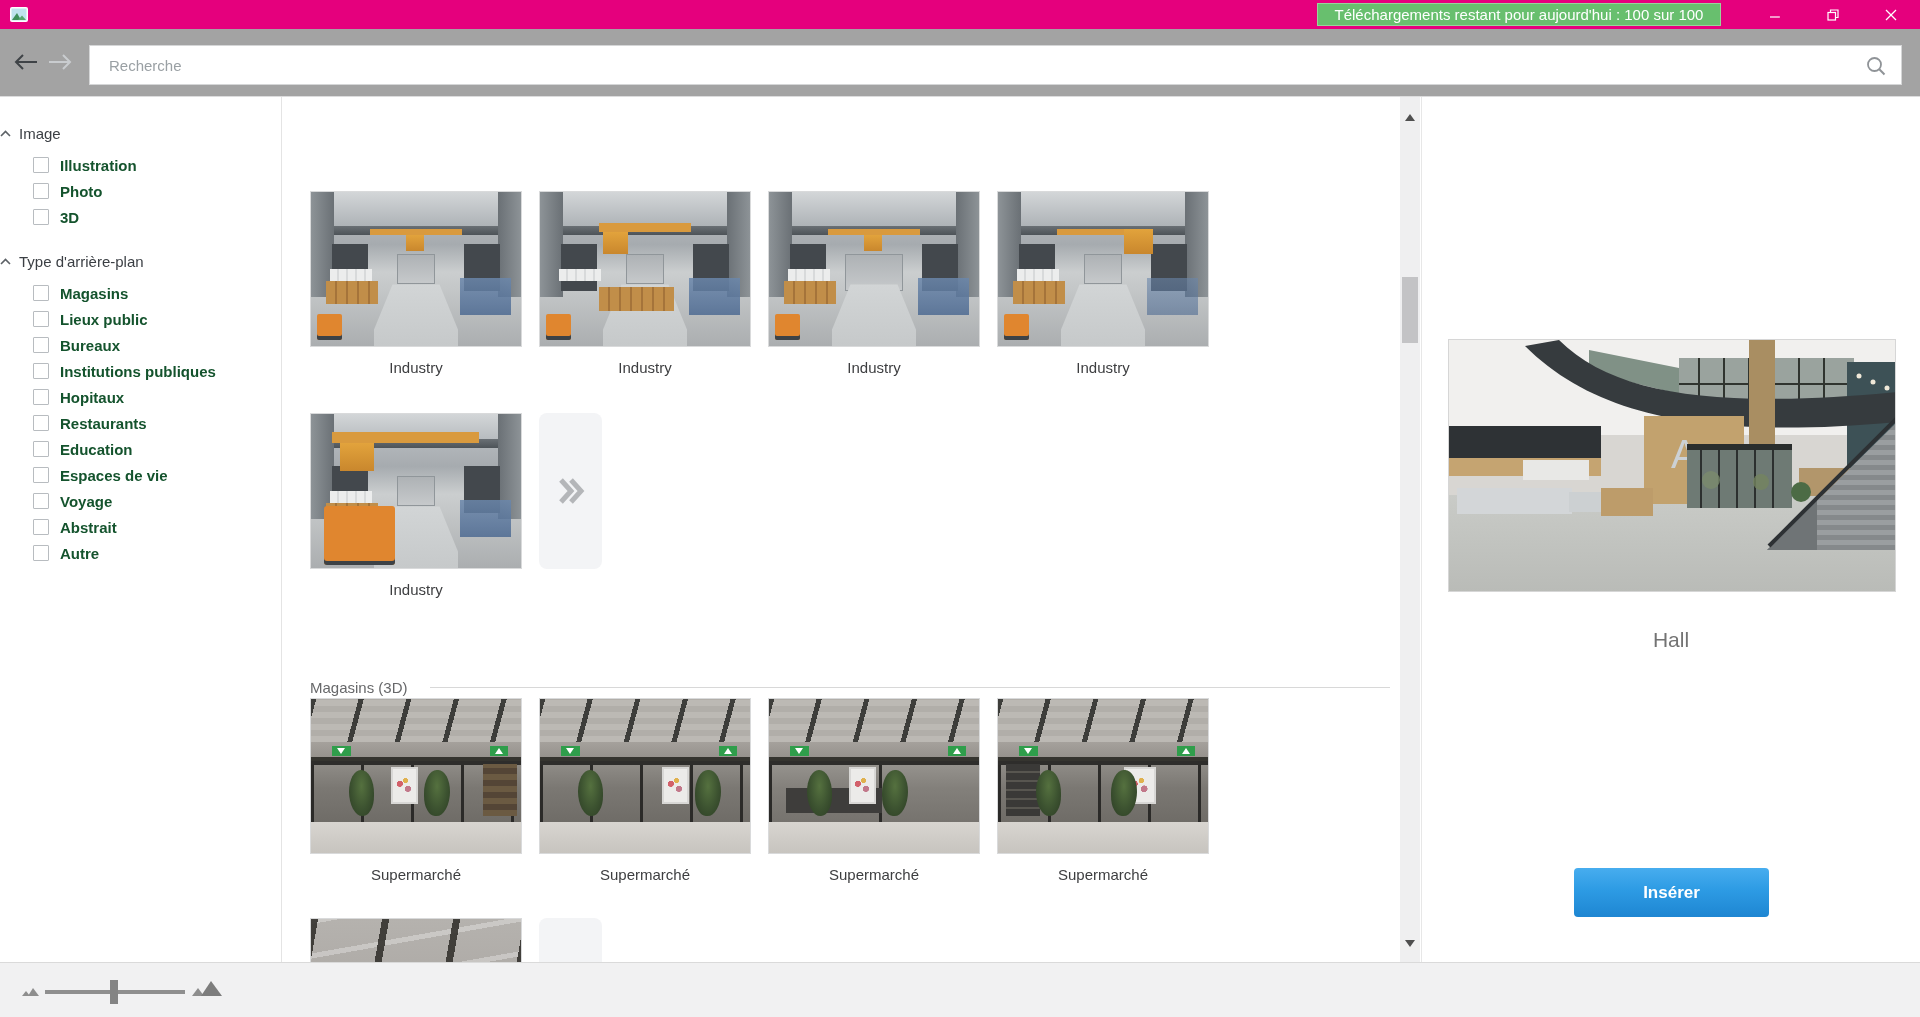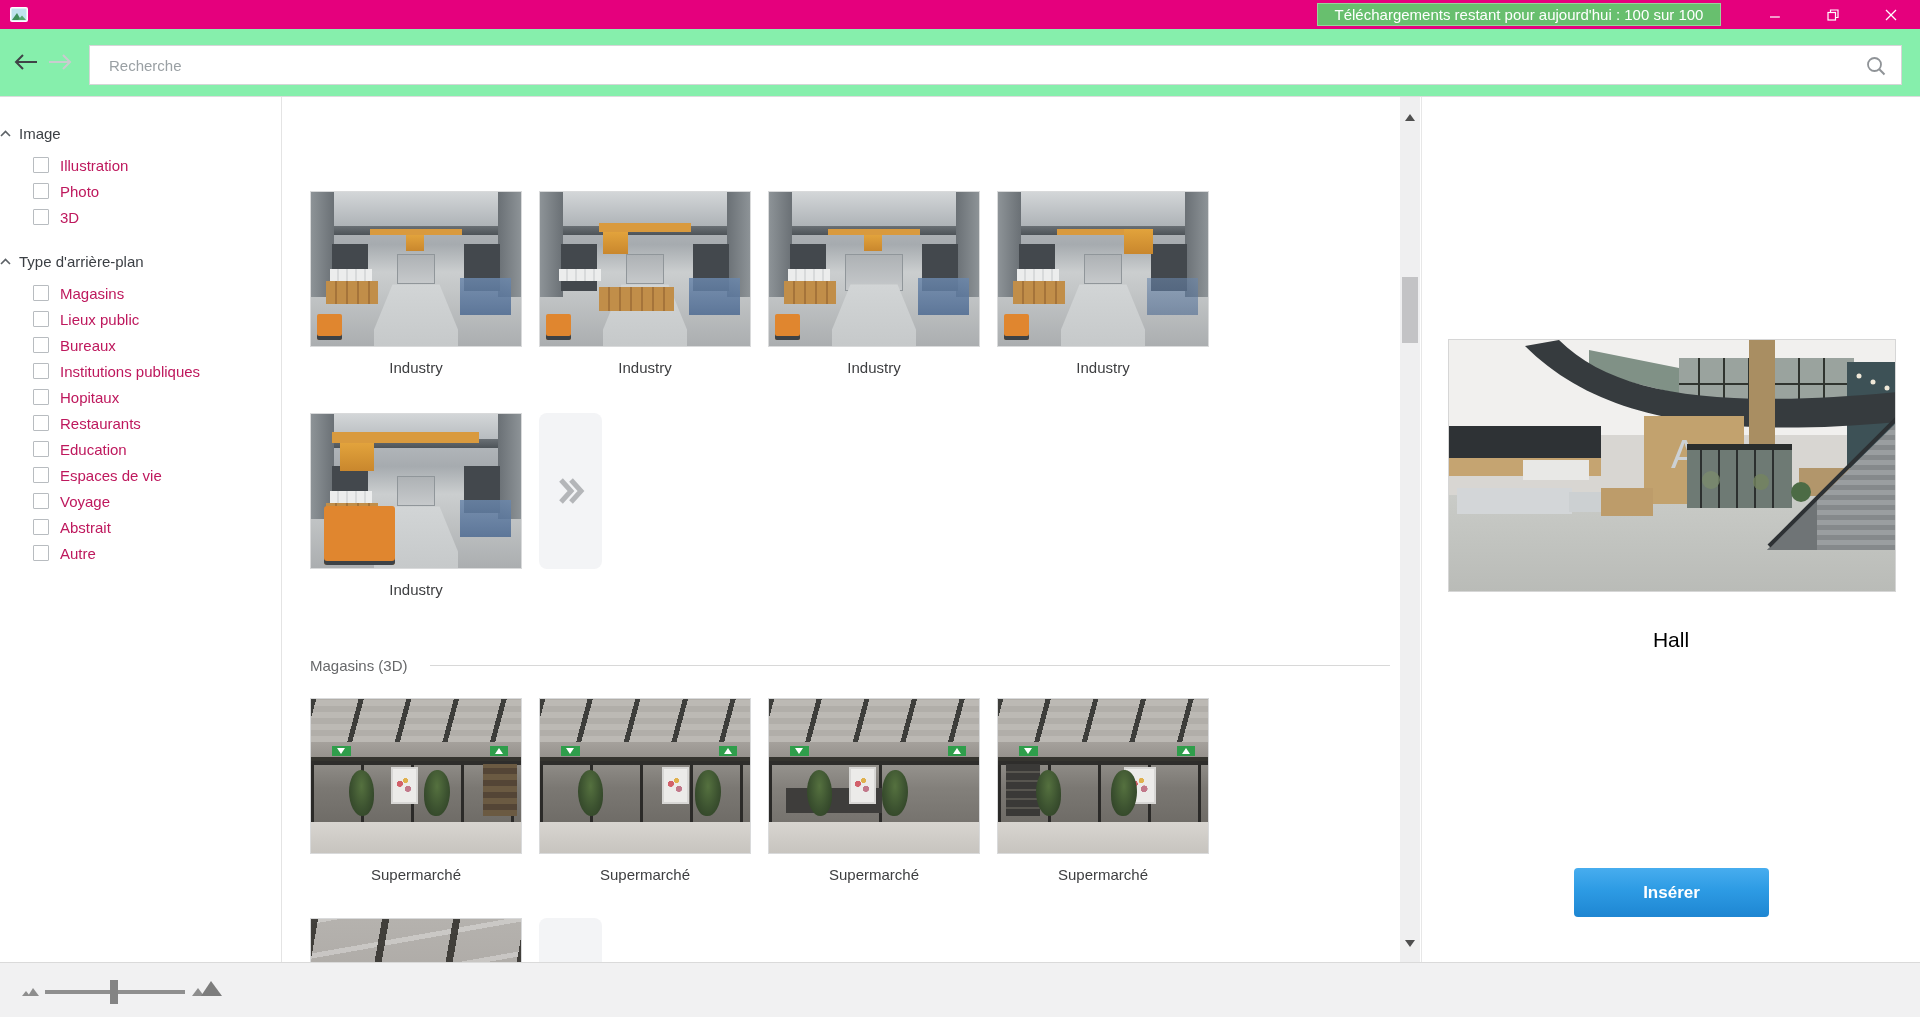--- a/index.html
+++ b/index.html
@@ -10,39 +10,39 @@
   
   .titlebar { position:absolute; top:0; left:0; right:0; height:29px; background:#E5007D; display:flex; align-items:center; }
   .app-icon { position:absolute; left:10px; top:7px; width:18px; height:15px; }
   .win-title { position:absolute; left:35px; top:0; line-height:29px; color:#fff; font-size:13px; white-space:nowrap; }
   .dl-badge { position:absolute; left:1317px; top:3px; width:404px; height:23px; line-height:21px;
               background:#68BF6E; border:1px solid #98d49c; color:#fff; font-size:15px; text-align:center; white-space:nowrap; }
   .win-controls { position:absolute; right:0; top:0; height:29px; display:flex; }
   .win-btn { width:58px; height:29px; display:flex; align-items:center; justify-content:center; }
 
   
-  .toolbar { position:absolute; top:29px; left:0; right:0; height:68px; background:#86efac; border-bottom:1px solid #dcdcdd; }
+  .toolbar { position:absolute; top:29px; left:0; right:0; height:68px; background:#a3a3a3; border-bottom:1px solid #dcdcdd; }
   .nav-back { position:absolute; left:14px; top:24px; width:24px; height:18px; }
   .nav-fwd  { position:absolute; left:48px; top:24px; width:24px; height:18px; }
   .searchbox { position:absolute; left:89px; top:16px; width:1813px; height:40px; background:#fff; border:1px solid #d5d6d7; }
   .searchbox input { position:absolute; left:0; top:0; width:100%; height:100%; border:none; outline:none;
                      padding:0 44px 0 19px; font-size:15px; color:#333; font-family:"Liberation Sans",sans-serif; background:transparent; }
   .searchbox input::placeholder { color:#9aa0a4; }
   .search-ico { position:absolute; right:14px; top:9px; }
 
   
   .sidebar { position:absolute; top:97px; bottom:55px; left:0; width:282px; background:#fff;
              border-right:1px solid #e4e4e4; padding-top:25px; }
   .group-head { display:flex; align-items:center; height:22px; margin-bottom:8px; cursor:default; }
   .group-head svg { margin-right:8px; }
   .group-head span { font-size:15px; color:#3b3f44; }
   .group + .group { margin-top:20px; }
   .check-item { display:flex; align-items:center; height:26px; padding-left:33px; }
   .cb { width:16px; height:16px; border:1px solid #b8bcc0; background:#fff; border-radius:1px; margin-right:11px; flex:none; }
-  .check-item .lbl { font-size:15px; color:#be185d; }
+  .check-item .lbl { font-size:15px; color:#14532d;font-weight:bold; }
 
   
   .content { position:absolute; top:97px; left:282px; width:1118px; height:865px; background:#fff; overflow:hidden; }
   .sec { position:absolute; left:28px; right:10px; height:20px; display:flex; align-items:center; }
   .sec-title { font-size:15px; color:#67686a; white-space:nowrap; }
   .sec-line { flex:1; height:1px; background:#d8d8d8; margin-left:14px; }
   .row { position:absolute; left:28px; display:flex; gap:17px; align-items:flex-start; }
   .card { width:212px; }
   .cap { margin-top:12px; text-align:center; font-size:15px; color:#3d3e40; }
   .ph { position:relative; width:212px; height:156px; overflow:hidden; border:1px solid #d9dadb; }
@@ -112,21 +112,21 @@
 
   
   .scrollbar { position:absolute; top:97px; left:1400px; width:20px; height:865px; background:#efeff0; }
   .sb-up { position:absolute; top:14px; left:3px; }
   .sb-dn { position:absolute; bottom:12px; left:3px; }
   .sb-thumb { position:absolute; left:2px; top:180px; width:16px; height:66px; background:#c3c3c5; }
 
   
   .rightpanel { position:absolute; top:97px; bottom:55px; left:1421px; right:0; background:#fff; border-left:1px solid #e7e7e7; }
   .hall-img { position:absolute; left:26px; top:242px; width:448px; height:253px; border:1px solid #d6d6d6; overflow:hidden; }
-  .hall-name { position:absolute; top:531px; left:0; right:0; text-align:center; font-size:21px; color:#000000; }
+  .hall-name { position:absolute; top:531px; left:0; right:0; text-align:center; font-size:21px; color:#737373; }
   .insert-btn { position:absolute; left:152px; top:771px; width:195px; height:49px; border:none; border-radius:4px;
                 background:linear-gradient(180deg,#47ADEF 0%,#2D9BE4 45%,#1E86D2 100%);
                 color:#fff; font-size:17px; font-weight:bold; font-family:"Liberation Sans",sans-serif; cursor:pointer; }
 
   
   .bottombar { position:absolute; bottom:0; left:0; right:0; height:55px; background:#f1f1f2; border-top:1px solid #dadada; }
   .zo-ico { position:absolute; left:22px; top:23px; }
   .zi-ico { position:absolute; left:192px; top:15px; }
   .z-track { position:absolute; left:45px; top:27px; width:140px; height:4px; background:#8f8f8f; }
   .z-handle { position:absolute; left:110px; top:17px; width:8px; height:24px; background:#848484; }
@@ -360,21 +360,21 @@
         <div class="cap">Industry</div>
       </div>
       <div class="more-btn">
         <svg width="32" height="30" viewBox="0 0 32 30" fill="none">
           <path d="M6,4 L16,15 L6,26" stroke="#b4b6b9" stroke-width="5"></path>
           <path d="M16,4 L26,15 L16,26" stroke="#b4b6b9" stroke-width="5"></path>
         </svg>
       </div>
     </div>
 
-    <div class="sec" style="top:558px;gap:8px;">
+    <div class="sec" style="top:580px;gap:8px;">
       <span class="sec-title">Magasins (3D)</span>
       <span class="sec-line"></span>
     </div>
 
     <div class="row" style="top:601px;">
       <div class="card">
         <div class="ph sup w1">
             <i class="ceil"></i>
             <i class="bulk"></i>
             <i class="signL"></i>

